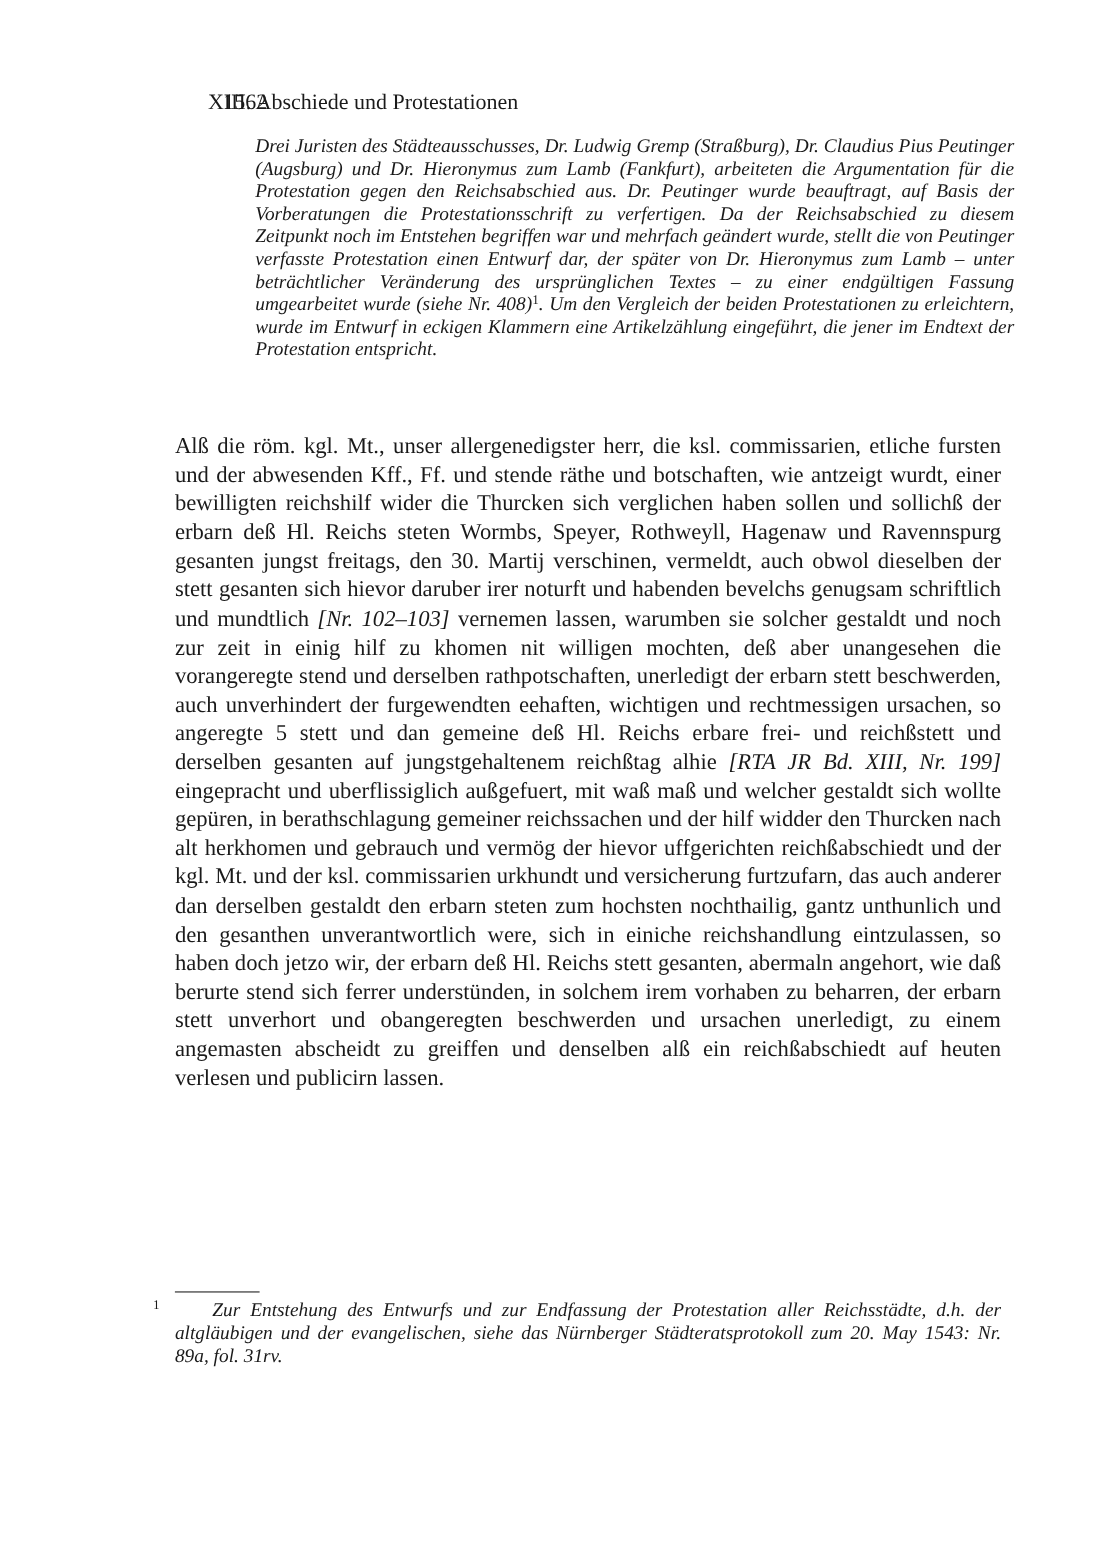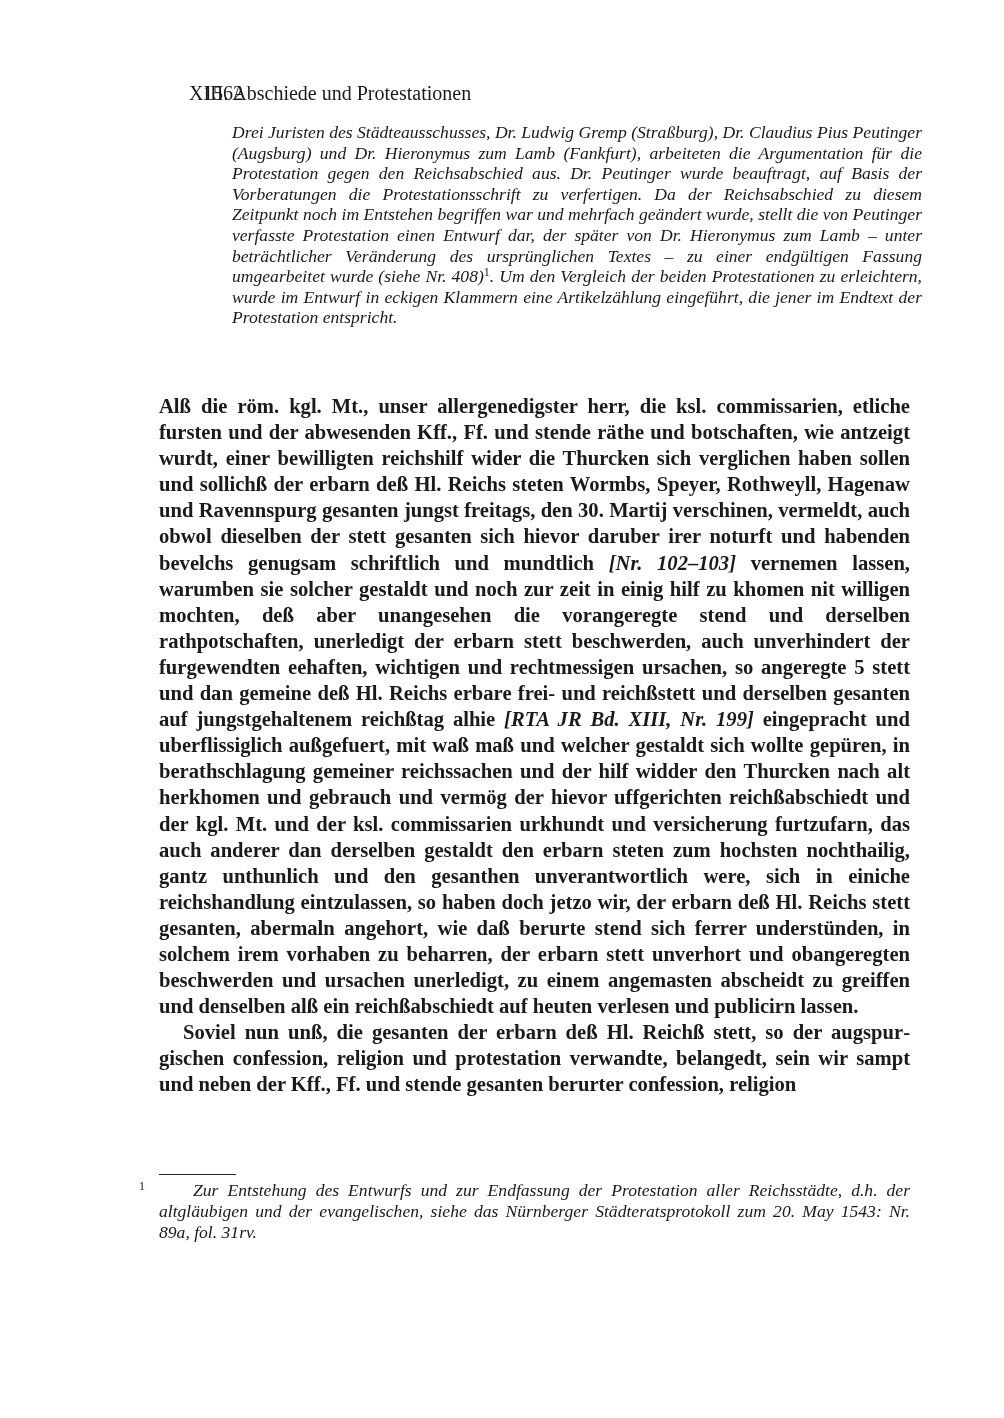--- a/index.html
+++ b/index.html
@@ -14,21 +14,21 @@
     .page-number { position: absolute; left: 0; top: 0; margin-left: 44px; }
     .section-title { position: absolute; left: 0; right: 0; padding-left: 30px; }
     .intro {
       position: absolute; top: 122px; left: 232px; width: 690px;
       font-style: italic; font-size: 17.6px; line-height: 20.6px;
       text-align: justify; hyphens: manual;
     }
     .intro sup { font-style: normal; font-size: 12px; vertical-align: 6px; line-height: 0; }
     .body-text {
       position: absolute; top: 393px; left: 159px; width: 751px;
-      font-size: 20.6px; line-height: 26.1px; text-align: justify; font-weight: bold;
+      font-size: 20.6px; line-height: 26.1px; text-align: justify;
     }
     .body-text p { margin: 0; }
     .body-text p.indent { text-indent: 24px; }
     .body-text .ref { font-style: italic; }
     .footnote-rule {
       position: absolute; top: 1174px; left: 159px; width: 77px; height: 0;
       border-top: 1px solid #222;
     }
     .footnotes {
       position: absolute; top: 1180px; left: 159px; width: 751px;
@@ -50,21 +50,20 @@
 </div>
 
 <div class="intro">
   <span>Drei Juristen des Städteausschusses, Dr. Ludwig Gremp (Straßburg), Dr. Claudius Pius Peutinger (Augsburg) und Dr. Hieronymus zum Lamb (Fankfurt), arbeiteten die Argumentation für die Protestation gegen den Reichsabschied aus. Dr. Peutinger wurde beauftragt, auf Basis der Vorberatungen die Protestationsschrift zu verfertigen. Da der Reichsabschied zu diesem Zeitpunkt noch im Entstehen begriffen war und mehrfach geändert wurde, stellt die von Peutinger verfasste Protestation einen Entwurf dar, der später von Dr. Hieronymus zum Lamb – unter beträchtlicher Veränderung des ursprünglichen Textes – zu einer endgültigen Fassung umgearbeitet wurde (siehe Nr. 408)</span><sup>1</sup><span>. Um den Vergleich der beiden Protestationen zu erleichtern, wurde im Entwurf in eckigen Klammern eine Artikelzählung eingeführt, die jener im Endtext der Protestation entspricht.</span>
 </div>
 
 <div class="body-text">
   <p>
     <span>Alß die röm. kgl. Mt., unser allergenedigster herr, die ksl. commissarien, etliche fursten und der abwesenden Kff., Ff. und stende räthe und botschaften, wie antzeigt wurdt, einer bewilligten reichshilf wider die Thurcken sich verglichen haben sollen und sollichß der erbarn deß Hl. Reichs steten Wormbs, Speyer, Rothweyll, Hagenaw und Ravennspurg gesanten jungst freitags, den 30. Mar­tij verschinen, vermeldt, auch obwol dieselben der stett gesanten sich hievor daruber irer noturft und habenden bevelchs genugsam schriftlich und mundt­lich </span><span class="ref">[Nr. 102–103]</span><span> vernemen lassen, warumben sie solcher gestaldt und noch zur zeit in einig hilf zu khomen nit willigen mochten, deß aber unangesehen die vorangeregte stend und derselben rathpotschaften, unerledigt der erbarn stett beschwerden, auch unverhindert der furgewendten eehaften, wichtigen und rechtmessigen ursachen, so angeregte 5 stett und dan gemeine deß Hl. Reichs erbare frei- und reichßstett und derselben gesanten auf jungstgehaltenem reichßtag alhie </span><span class="ref">[RTA JR Bd. XIII, Nr. 199]</span><span> eingepracht und uberflissiglich außgefuert, mit waß maß und welcher gestaldt sich wollte gepüren, in berath­schlagung gemeiner reichssachen und der hilf widder den Thurcken nach alt herkhomen und gebrauch und vermög der hievor uffgerichten reichßabschiedt und der kgl. Mt. und der ksl. commissarien urkhundt und versicherung furtzu­farn, das auch anderer dan derselben gestaldt den erbarn steten zum hochsten nochthailig, gantz unthunlich und den gesanthen unverantwortlich were, sich in einiche reichshandlung eintzulassen, so haben doch jetzo wir, der erbarn deß Hl. Reichs stett gesanten, abermaln angehort, wie daß berurte stend sich ferrer understünden, in solchem irem vorhaben zu beharren, der erbarn stett unverhort und obangeregten beschwerden und ursachen unerledigt, zu einem angemasten abscheidt zu greiffen und denselben alß ein reichßabschiedt auf heuten verlesen und publicirn lassen.</span>
   </p>
-  <p class="indent">Soviel nun unß, die gesanten der erbarn deß Hl. Reichß stett, so der augspur­gischen confession, religion und protestation verwandte, belangedt, sein wir sampt und neben der Kff., Ff. und stende gesanten berurter confession, religion</p>
 </div>
 
 <div class="footnote-rule"></div>
 
 <div class="footnotes">
   <p>
     <span class="fn-mark">1</span><span class="fn-text">Zur Entstehung des Entwurfs und zur Endfassung der Protestation aller Reichsstädte, d.h. der altgläubigen und der evangelischen, siehe das Nürnberger Städteratsprotokoll zum 20. May 1543: Nr. 89a, fol. 31rv.</span>
   </p>
 </div>
 

